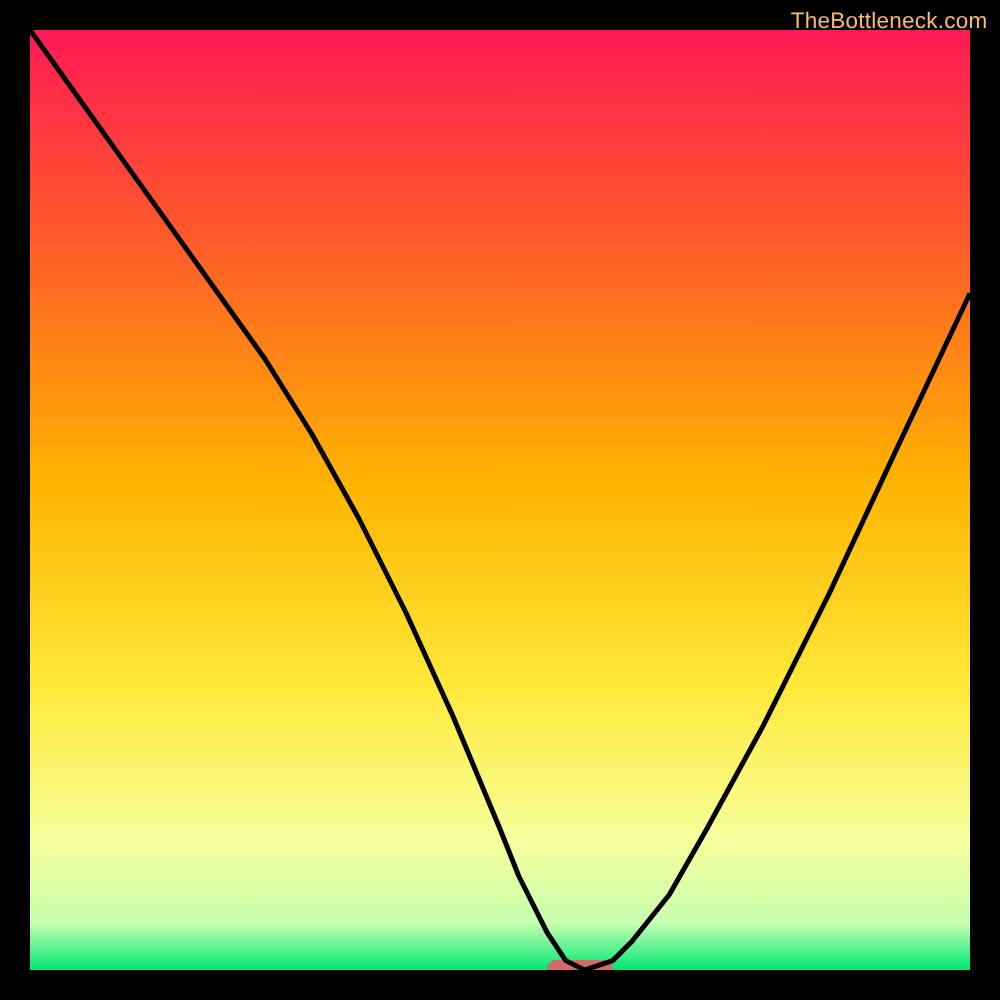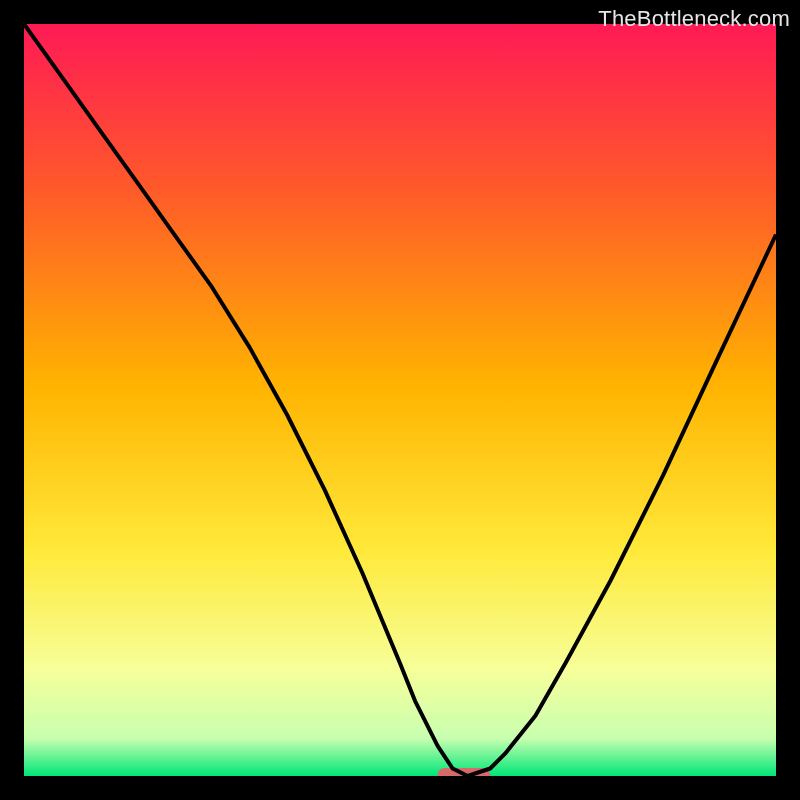--- a/index.html
+++ b/index.html
@@ -14,22 +14,22 @@
   .outer {
     width: 800px;
     height: 800px;
     background: #000;
     position: relative;
   }
   .watermark {
     position: absolute;
     top: 6px;
     right: 10px;
-    color: #e5e5e5;
-    font-size: 22px;
+    color: #fdba74;
+    font-size: 18px;
     font-weight: 500;
     letter-spacing: 0.2px;
     z-index: 2;
   }
   .plot-frame {
     position: absolute;
     left: 24px;
     top: 24px;
     width: 752px;
     height: 752px;

